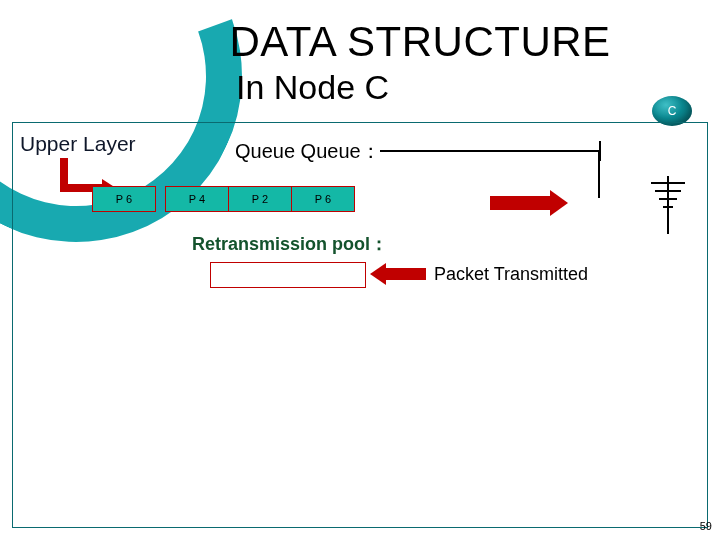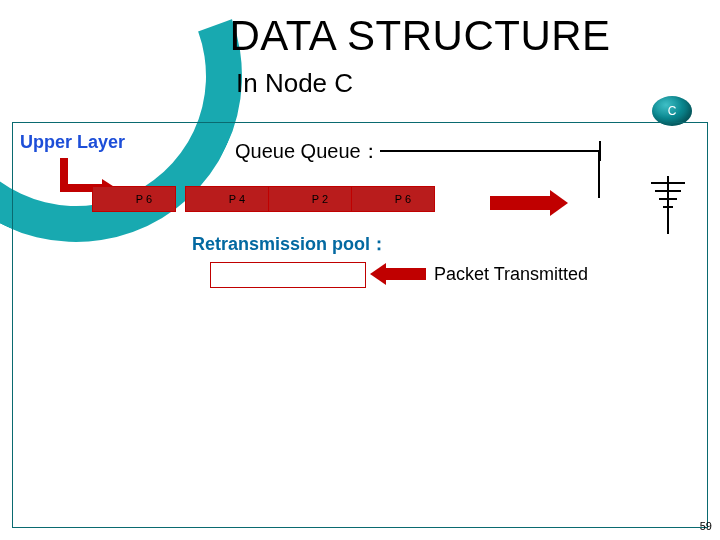--- a/index.html
+++ b/index.html
@@ -25,35 +25,35 @@
   .swoosh {
     position: absolute;
     border-radius: 50%;
     border: 36px solid #00a0a8;
   }
   .swoosh.a { width: 260px; height: 260px; left: 0;   top: 0;   border-color: #00a0a8 transparent transparent #00a0a8; transform: rotate(20deg); }
   .swoosh.b { width: 260px; height: 260px; left: 30px; top: 30px; border-color: transparent #00a0a8 #00a0a8 transparent; transform: rotate(25deg); opacity: .9; }
 
   .title {
     position: absolute;
-    top: 12px;
+    top: 18px;
     left: 0;
     right: 0;
     text-align: center;
     font-size: 42px;
     font-weight: 400;
     color: #000;
     letter-spacing: .5px;
     padding-left: 120px;
   }
   .subtitle {
     position: absolute;
     top: 68px;
     left: 236px;
-    font-size: 26px;
+    font-size: 34px;
     color: #000;
   }
 
   
   .frame {
     position: absolute;
     left: 12px;
     right: 12px;
     top: 122px;
     bottom: 12px;
@@ -74,23 +74,23 @@
     display: flex;
     align-items: center;
     justify-content: center;
     box-shadow: inset -3px -3px 6px rgba(0,0,0,.25);
   }
 
   .upper-layer {
     position: absolute;
     left: 20px;
     top: 132px;
-    font-size: 18px;
-    font-weight: 700;
-    color: #1d4ed8;
+    font-size: 21px;
+    font-weight: 400;
+    color: #0f172a;
   }
 
   .output-queue-label {
     position: absolute;
     left: 235px;
     top: 138px;
     font-size: 20px;
     color: #000;
   }
 
@@ -104,22 +104,21 @@
   }
   .pkt {
     width: 62px;
     height: 24px;
     border: 1px solid #c00000;
     color: #000;
     font-size: 11px;
     display: flex;
     align-items: center;
     justify-content: center;
-    background: #b91c1c;
-    padding-left: 20px;
+    background: #14b8a6;
   }
   
   .pkt.p6 { margin-right: 10px; }
   .pkt.joined { margin-left: -1px; }
 
   
   .elbow {
     position: absolute;
     left: 60px;
     top: 158px;
@@ -203,21 +202,21 @@
   .antenna .b3 { top:22px; width:18px; }
   .antenna .b4 { top:30px; width:10px; }
 
   
   .retx-label {
     position: absolute;
     left: 192px;
     top: 232px;
     font-size: 18px;
     font-weight: 700;
-    color: #0369a1;
+    color: #14532d;
   }
   .retx-box {
     position: absolute;
     left: 210px;
     top: 262px;
     width: 154px;
     height: 24px;
     border: 1px solid #c00000;
     background: #fff;
   }

